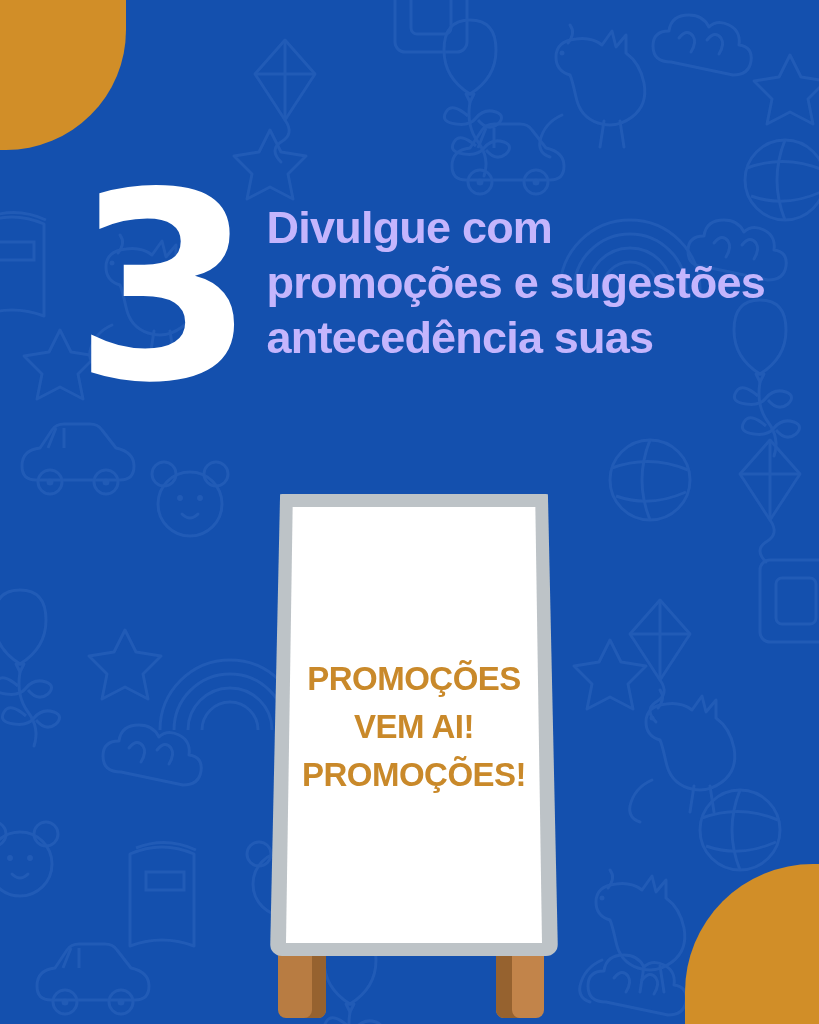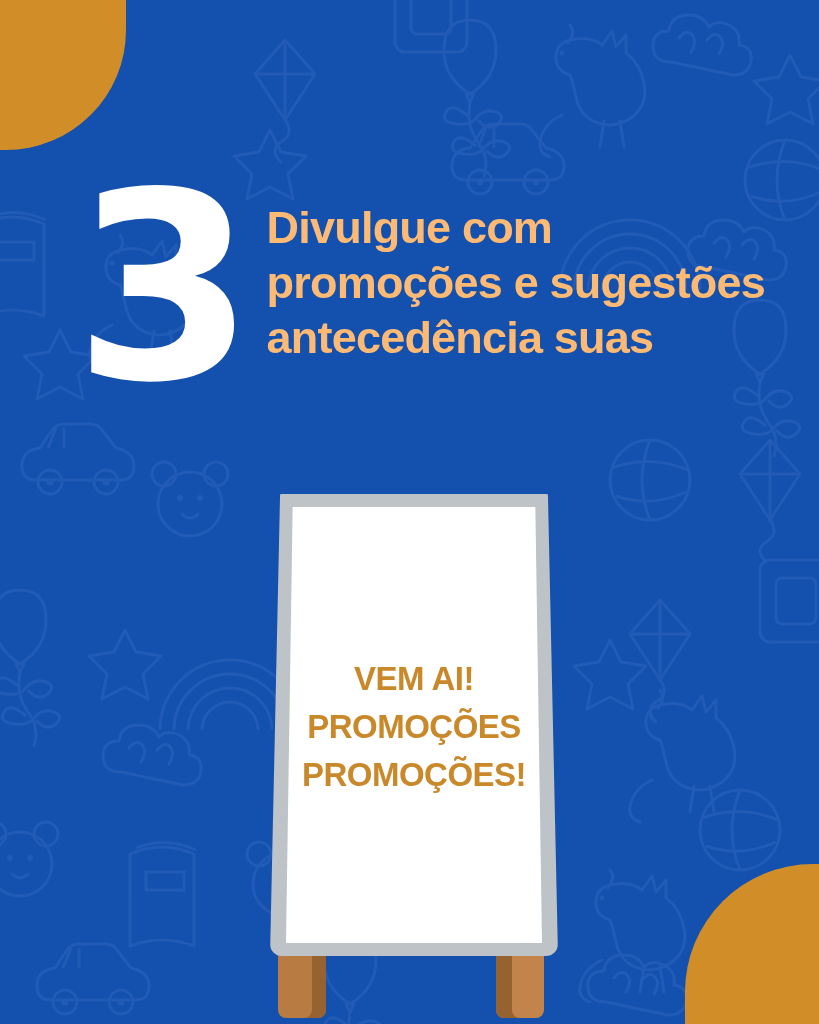--- a/index.html
+++ b/index.html
@@ -72,21 +72,21 @@
     line-height: 0.85;
     letter-spacing: -10px;
     margin-top: -8px;
     margin-left: 4px;
     width: 196px;
     text-align: center;
     font-family: "DejaVu Sans", sans-serif;
   }
   #headline-text {
     margin-top: 14px;
-    color: #fdba74;
+    color: #c4b5fd;
     font-size: 45px;
     font-weight: 700;
     line-height: 55px;
     letter-spacing: -0.8px;
     width: 505px;
   }
   #headline-text .hl-line {
     display: block;
     white-space: nowrap;
   }
@@ -283,21 +283,21 @@
       <span class="hl-line">antecedência suas</span>
     </div>
   </div>
 
   <div id="easel">
     <div id="easel-leg-left" class="easel-leg"></div>
     <div id="easel-leg-right" class="easel-leg"></div>
     <div id="sign-frame">
       <div id="sign-face">
         <div id="sign-text">
+          <span class="sign-line">PROMOÇÕES</span>
           <span class="sign-line">VEM AI!</span>
-          <span class="sign-line">PROMOÇÕES</span>
           <span class="sign-line">PROMOÇÕES!</span>
         </div>
       </div>
     </div>
   </div>
 
 </div>
 
 </body></html>

